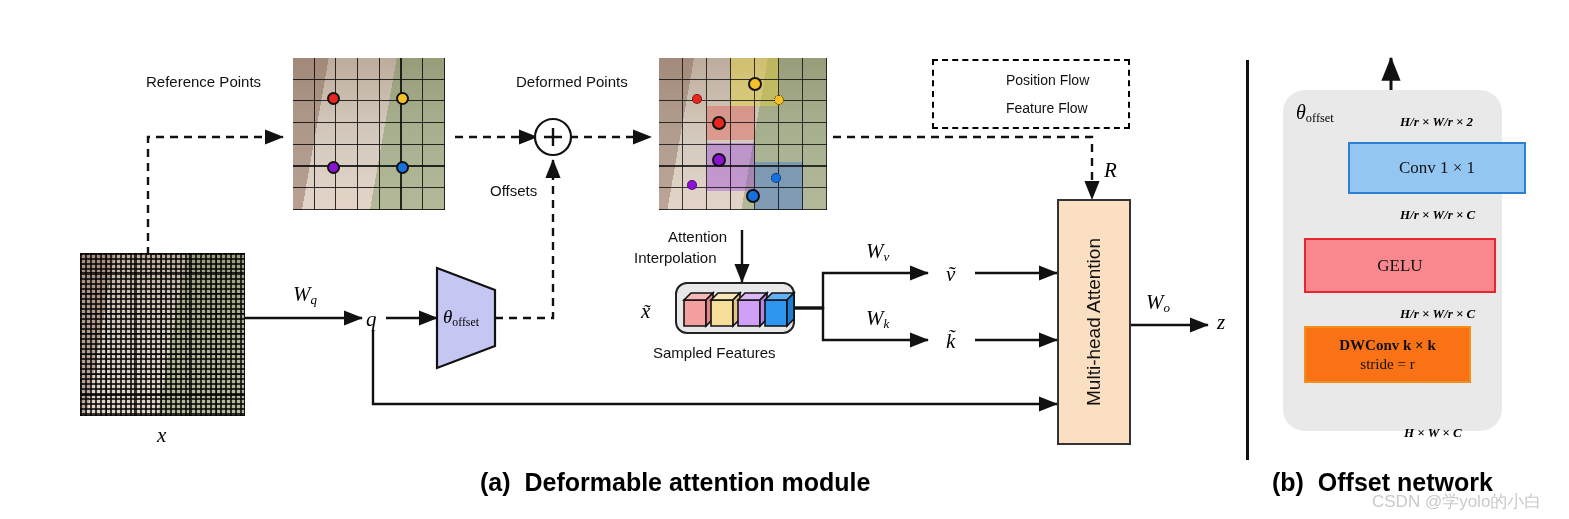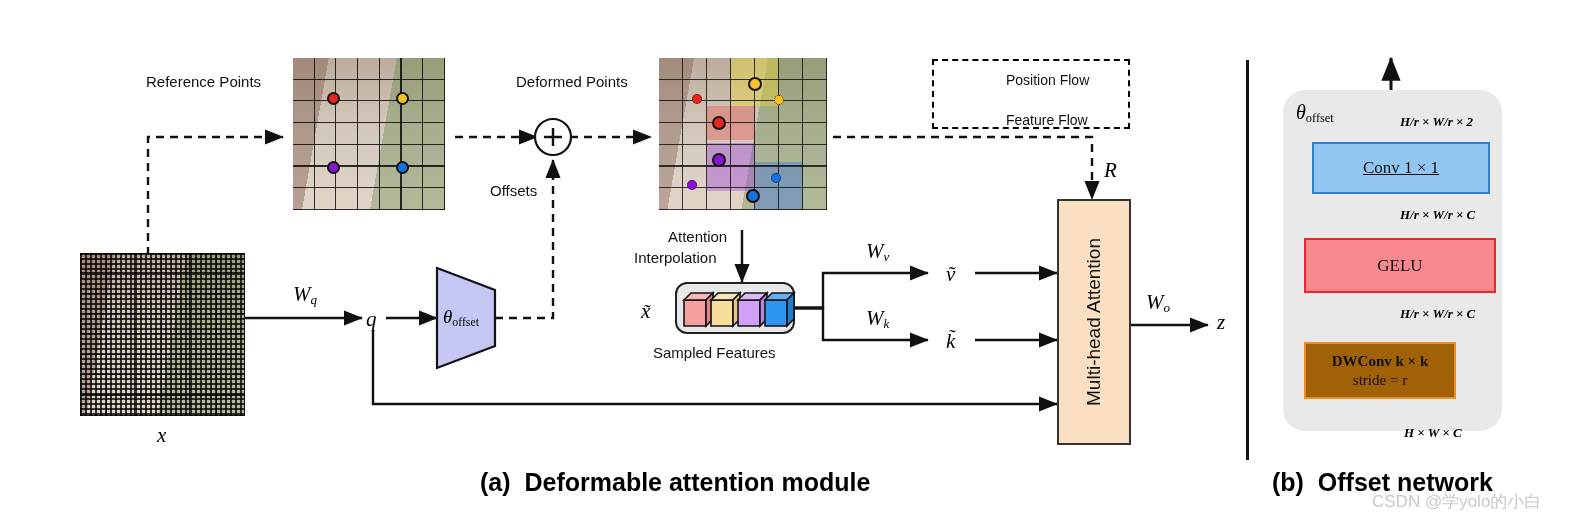--- a/index.html
+++ b/index.html
@@ -178,21 +178,21 @@
     <div class="dot" style="left:87px;top:131px;width:14px;height:14px;background:#1570e0;"></div>
   </div>
   <div class="lbl" style="left:516px;top:73px;">Deformed Points</div>
 
   <div class="lbl" style="left:490px;top:182px;">Offsets</div>
 
   <div class="math" style="left:1104px;top:158px;">R</div>
 
   <div class="boxedlegend" style="left:932px;top:59px;width:198px;height:70px;"></div>
   <div class="lbl" style="left:1006px;top:72px;font-size:14px;">Position Flow</div>
-  <div class="lbl" style="left:1006px;top:112px;font-size:14px;">Feature Flow</div>
+  <div class="lbl" style="left:1006px;top:100px;font-size:14px;">Feature Flow</div>
 
   <div class="math" style="left:293px;top:282px;">
     <span>W</span><span class="subi">q</span>
   </div>
 
   <div class="math" style="left:366px;top:307px;">q</div>
 
   <svg class="layer">
     <polygon points="437,268 495,290 495,346 437,368" fill="#c6c6f2" stroke="#111" stroke-width="2.2"></polygon>
   </svg>
@@ -247,27 +247,27 @@
   </div>
   <div class="math" style="left:1217px;top:310px;">z</div>
 
   <div class="divider" style="left:1246px;top:60px;width:3px;height:400px;"></div>
 
   <div class="onbox" style="left:1283px;top:90px;width:219px;height:341px;"></div>
   <div class="math" style="left:1296px;top:101px;font-size:20px;">
     <span>θ</span><span class="sub">offset</span>
   </div>
 
-  <div class="layerbox" style="left:1312px;top:142px;width:178px;height:52px;background:#93c7f2;border:2px solid #2f7fd1;text-decoration:underline;">
+  <div class="layerbox" style="left:1348px;top:142px;width:178px;height:52px;background:#93c7f2;border:2px solid #2f7fd1;">
     <span style="font-family:'Liberation Serif',serif;">Conv 1 × 1</span>
   </div>
   <div class="layerbox" style="left:1304px;top:238px;width:192px;height:55px;background:#f9888e;border:2px solid #e8262f;">
     <span style="font-family:'Liberation Serif',serif;">GELU</span>
   </div>
-  <div class="layerbox" style="left:1304px;top:342px;width:152px;height:57px;background:#a16207;border:2px solid #f08f1b;flex-direction:column;">
+  <div class="layerbox" style="left:1304px;top:326px;width:167px;height:57px;background:#f97316;border:2px solid #f08f1b;flex-direction:column;">
     <span style="font-family:'Liberation Serif',serif;font-weight:bold;font-size:15px;">DWConv k × k</span>
     <span style="font-family:'Liberation Serif',serif;font-size:15px;">stride = r</span>
   </div>
 
   <div class="mathsm" style="left:1400px;top:114px;font-weight:bold;">H/r × W/r × 2</div>
   <div class="mathsm" style="left:1400px;top:207px;font-weight:bold;">H/r × W/r × C</div>
   <div class="mathsm" style="left:1400px;top:306px;font-weight:bold;">H/r × W/r × C</div>
   <div class="mathsm" style="left:1404px;top:425px;font-weight:bold;">H × W × C</div>
 
   <div class="caption" style="left:480px;top:468px;">

